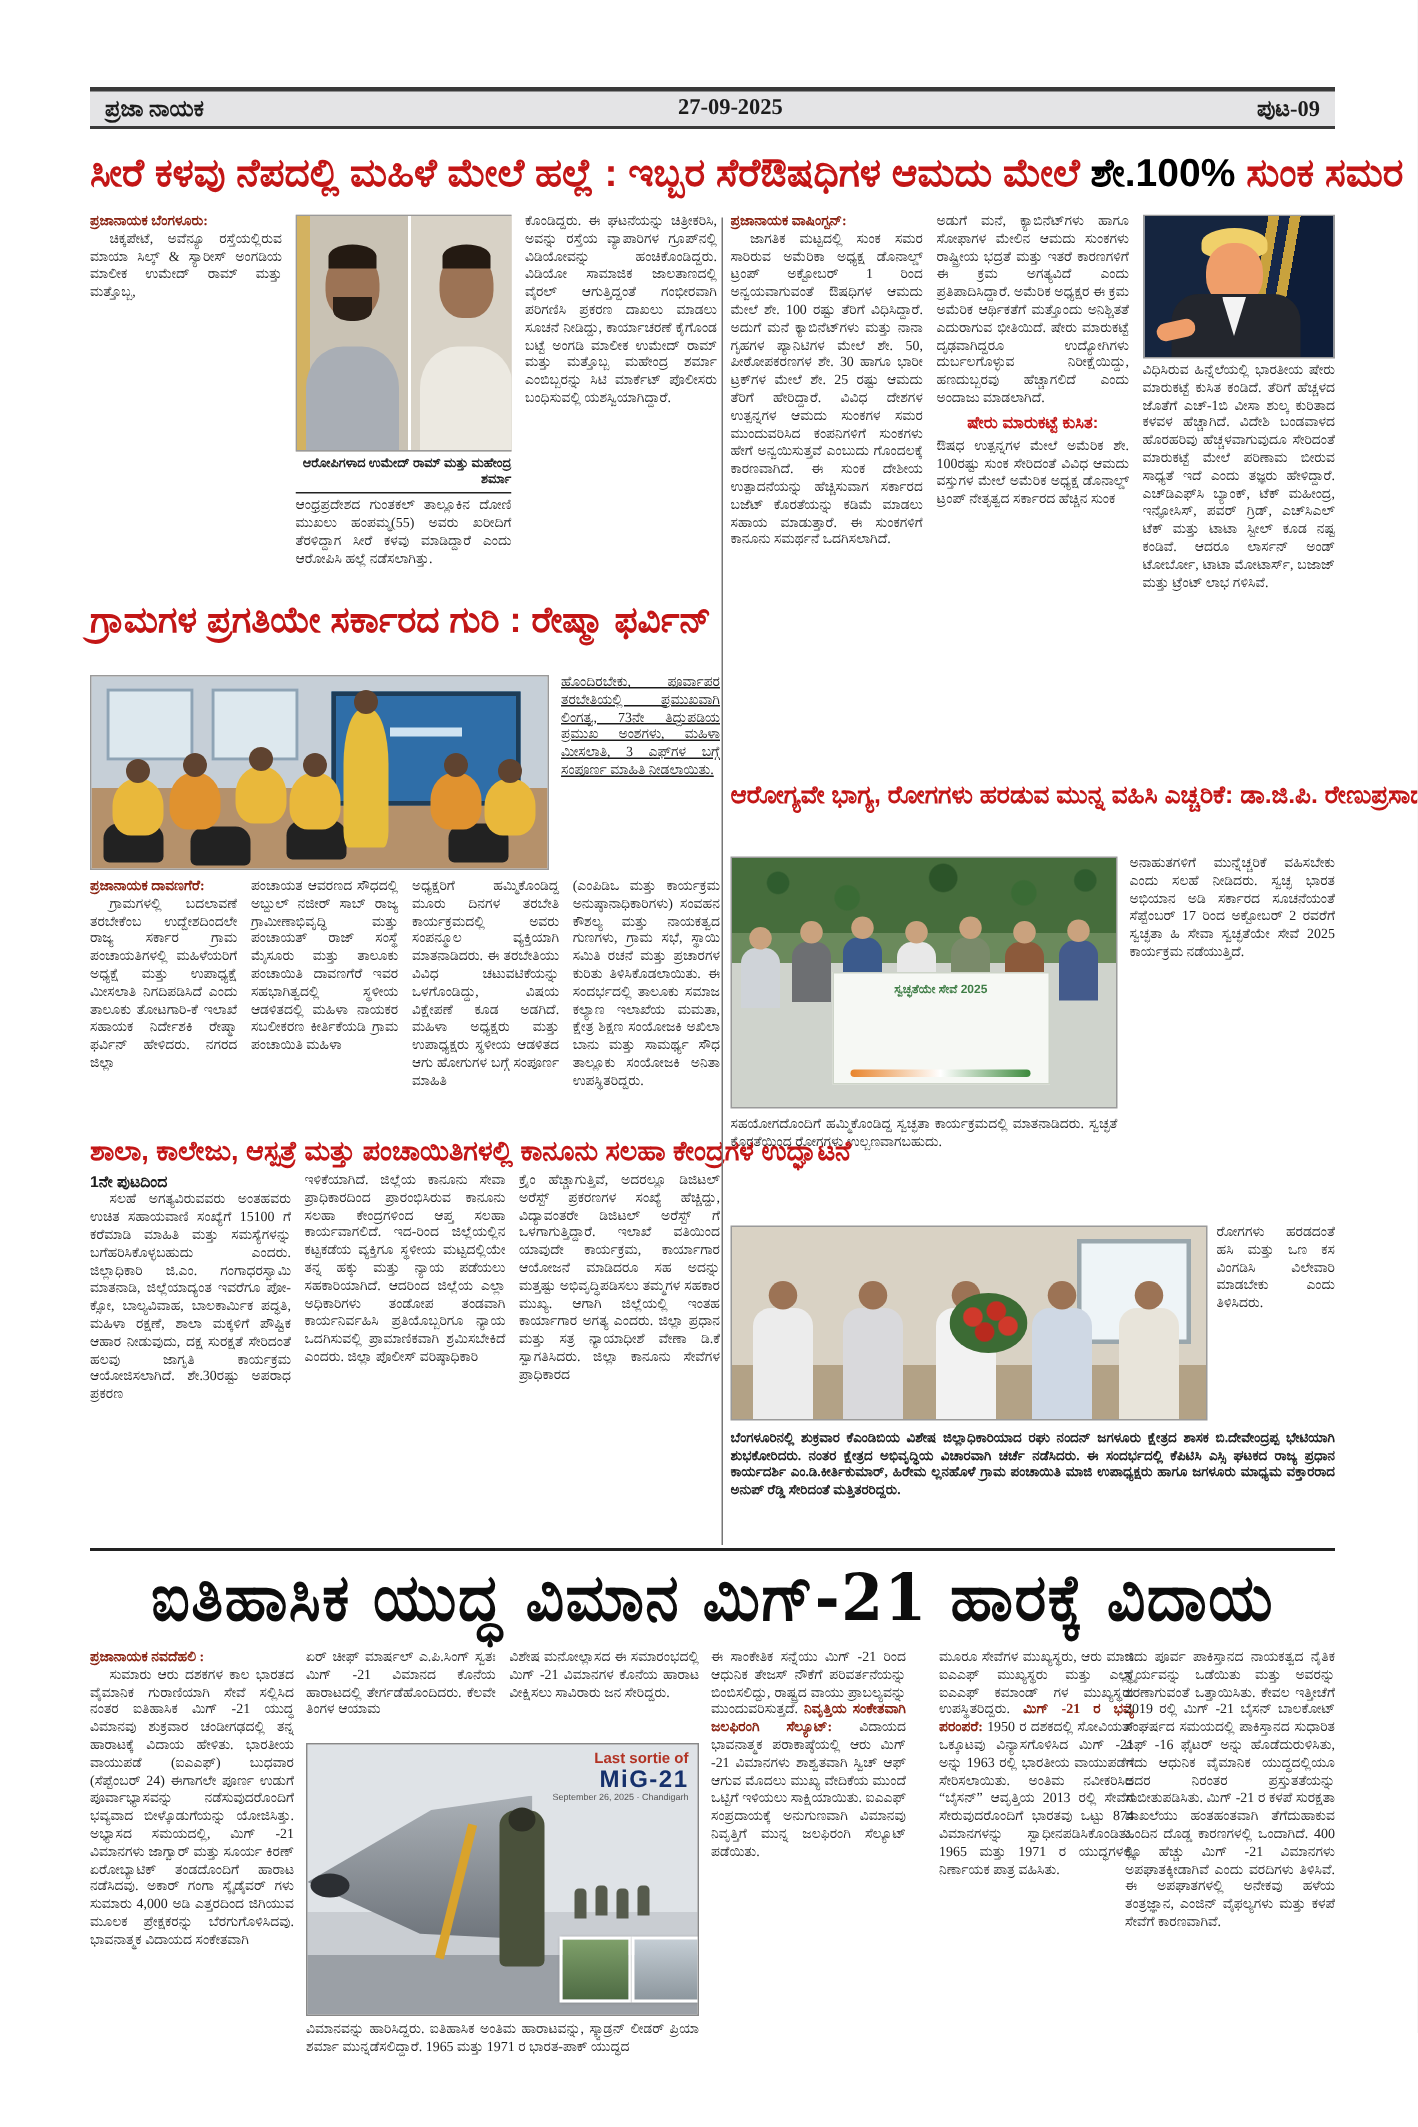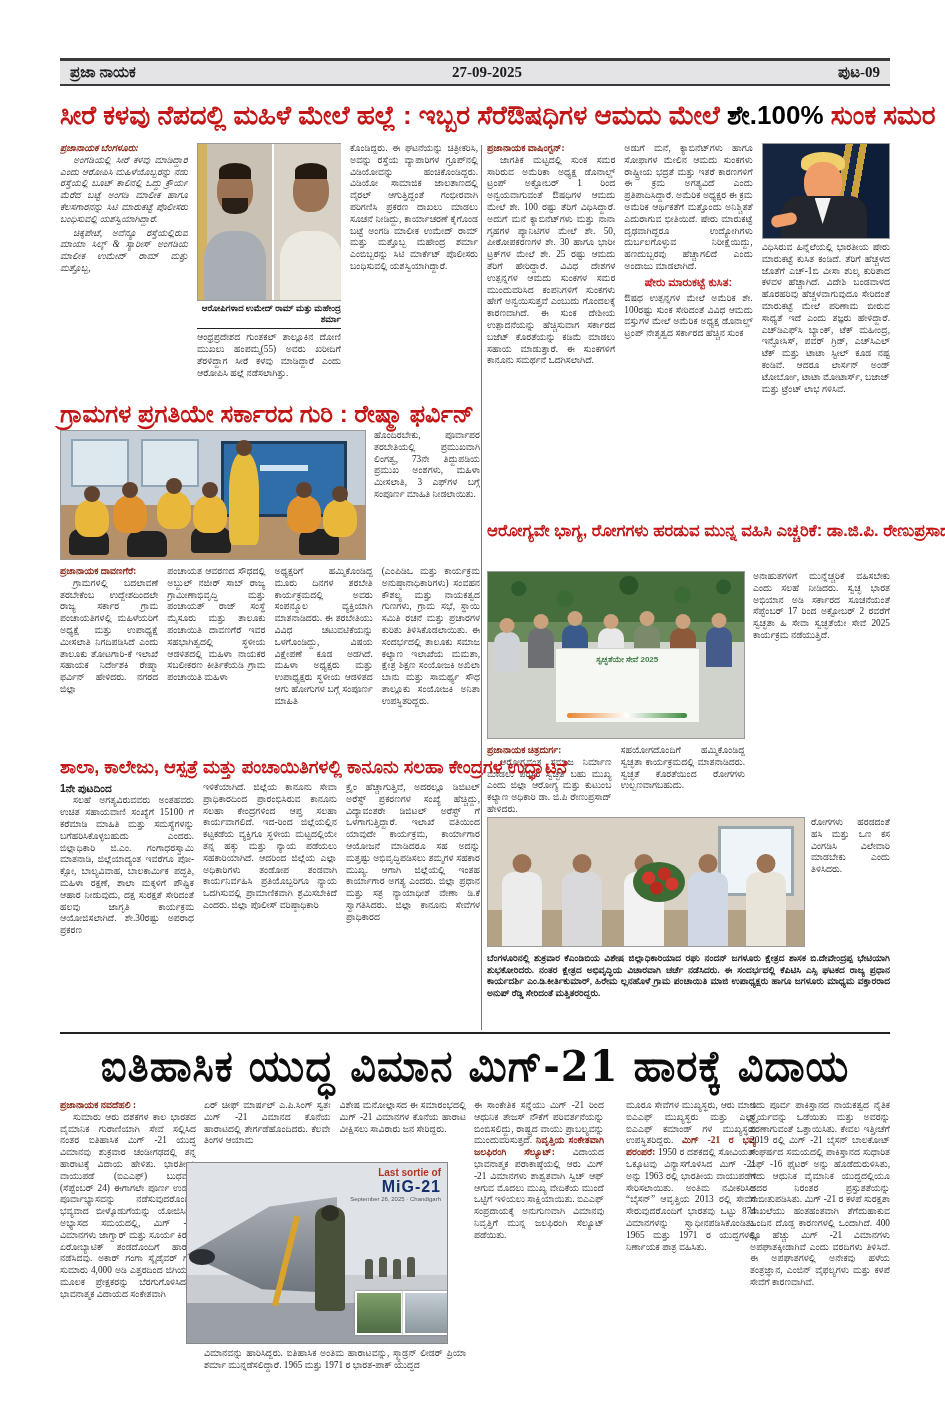--- a/index.html
+++ b/index.html
@@ -125,23 +125,22 @@
 
   <div class="top-hl hl-red">
     <span>ಸೀರೆ ಕಳವು ನೆಪದಲ್ಲಿ ಮಹಿಳೆ ಮೇಲೆ ಹಲ್ಲೆ : ಇಬ್ಬರ ಸೆರೆ</span>
     <span>
       <span>ಔಷಧಿಗಳ ಆಮದು ಮೇಲೆ </span><span class="pct">ಶೇ.100%</span><span> ಸುಂಕ ಸಮರ</span>
     </span>
   </div>
 
   <div class="abs" style="left:60px;top:143px;width:418px;height:252px;">
     <div class="cols" style="height:100%;">
-      <div class="col bt" style="max-width:128px;font-style:italic;">
+      <div class="col bt" style="max-width:128px;">
         <div class="dateline">ಪ್ರಜಾನಾಯಕ ಬೆಂಗಳೂರು:</div>
-        <p>ಅಂಗಡಿಯಲ್ಲಿ ಸೀರೆ ಕಳವು ಮಾಡಿದ್ದಾರೆ ಎಂದು ಆರೋಪಿಸಿ ಮಹಿಳೆಯೊಬ್ಬರನ್ನು ನಡು ರಸ್ತೆಯಲ್ಲಿ ಬೂಟ್ ಕಾಲಿನಲ್ಲಿ ಒದ್ದು ಕ್ರೌರ್ಯ ಮೆರೆದ ಬಟ್ಟೆ ಅಂಗಡಿ ಮಾಲೀಕ ಹಾಗೂ ಕೆಲಸಗಾರನನ್ನು ಸಿಟಿ ಮಾರುಕಟ್ಟೆ ಪೊಲೀಸರು ಬಂಧಿಸುವಲ್ಲಿ ಯಶಸ್ವಿಯಾಗಿದ್ದಾರೆ.</p>
         <p>ಚಿಕ್ಕಪೇಟೆ, ಅವೆನ್ಯೂ ರಸ್ತೆಯಲ್ಲಿರುವ ಮಾಯಾ ಸಿಲ್ಕ್ &amp; ಸ್ಯಾರೀಸ್ ಅಂಗಡಿಯ ಮಾಲೀಕ ಉಮೇದ್ ರಾಮ್ ಮತ್ತು ಮತ್ತೊಬ್ಬ,</p>
       </div>
       <div class="col" style="max-width:152px;">
         <div class="photo accused" style="width:152px;height:158px;">
           <div class="half l">
               <div class="person-head"></div>
               <div class="torso"></div>
             </div>
           <div class="half r">
               <div class="person-head"></div>
@@ -174,21 +173,21 @@
             <div class="t-shirt"></div>
             <div class="t-hand"></div>
         </div>
         <div class="bt" style="margin-top:3px;">ವಿಧಿಸಿರುವ ಹಿನ್ನೆಲೆಯಲ್ಲಿ ಭಾರತೀಯ ಷೇರು ಮಾರುಕಟ್ಟೆ ಕುಸಿತ ಕಂಡಿದೆ. ತೆರಿಗೆ ಹೆಚ್ಚಳದ ಜೊತೆಗೆ ಎಚ್-1ಬಿ ವೀಸಾ ಶುಲ್ಕ ಕುರಿತಾದ ಕಳವಳ ಹೆಚ್ಚಾಗಿದೆ. ವಿದೇಶಿ ಬಂಡವಾಳದ ಹೊರಹರಿವು ಹೆಚ್ಚಳವಾಗುವುದೂ ಸೇರಿದಂತೆ ಮಾರುಕಟ್ಟೆ ಮೇಲೆ ಪರಿಣಾಮ ಬೀರುವ ಸಾಧ್ಯತೆ ಇದೆ ಎಂದು ತಜ್ಞರು ಹೇಳಿದ್ದಾರೆ. ಎಚ್‌ಡಿಎಫ್‌ಸಿ ಬ್ಯಾಂಕ್, ಟೆಕ್ ಮಹೀಂದ್ರ, ಇನ್ಫೋಸಿಸ್, ಪವರ್ ಗ್ರಿಡ್, ಎಚ್‌ಸಿಎಲ್ ಟೆಕ್ ಮತ್ತು ಟಾಟಾ ಸ್ಟೀಲ್ ಕೂಡ ನಷ್ಟ ಕಂಡಿವೆ. ಆದರೂ ಲಾರ್ಸನ್ ಅಂಡ್ ಟೋರ್ಬೋ, ಟಾಟಾ ಮೋಟಾರ್ಸ್, ಬಜಾಜ್ ಮತ್ತು ಟ್ರೆಂಟ್ ಲಾಭ ಗಳಿಸಿವೆ.</div>
       </div>
     </div>
   </div>
 
   <div class="abs" style="left:60px;top:400px;width:420px;height:352px;">
     <div class="hl-red hl2" style="white-space:nowrap;">ಗ್ರಾಮಗಳ ಪ್ರಗತಿಯೇ ಸರ್ಕಾರದ ಗುರಿ : ರೇಷ್ಮಾ ಫರ್ವಿನ್</div>
-    <div style="display:flex;gap:8px;margin-top:2px;">
+    <div style="display:flex;gap:8px;margin-top:22px;text-decoration:underline;">
       <div class="photo meeting" style="width:306px;height:130px;flex:none;">
         <div class="m-window" style="left:10px;top:8px;width:54px;height:44px;"></div>
         <div class="m-window" style="left:80px;top:8px;width:54px;height:44px;"></div>
         <div class="m-screen"></div>
         <div class="chair" style="left:8px;bottom:4px;"></div>
         <div class="chair" style="left:66px;bottom:2px;"></div>
         <div class="chair" style="left:130px;bottom:6px;"></div>
         <div class="chair" style="left:238px;bottom:4px;"></div>
         <div class="w" style="left:14px;bottom:22px;"></div>
         <div class="w orange" style="left:52px;bottom:26px;"></div>
@@ -221,24 +220,20 @@
       <div class="bp-person" style="left:146px;top:32%;background:#7a8a6a;"></div>
       <div class="bp-person" style="left:182px;top:34%;background:#8c5a3b;"></div>
       <div class="bp-person" style="left:218px;top:33%;background:#445b8c;"></div>
       <div class="bp-banner">
         <div class="bn-t">ಸ್ವಚ್ಛತೆಯೇ ಸೇವೆ 2025</div>
         <div class="flagline"></div>
       </div>
     </div>
     <div class="bt abs" style="left:266px;top:50px;width:137px;height:242px;">ಅನಾಹುತಗಳಿಗೆ ಮುನ್ನೆಚ್ಚರಿಕೆ ವಹಿಸಬೇಕು ಎಂದು ಸಲಹೆ ನೀಡಿದರು. ಸ್ವಚ್ಛ ಭಾರತ ಅಭಿಯಾನ ಅಡಿ ಸರ್ಕಾರದ ಸೂಚನೆಯಂತೆ ಸೆಪ್ಟೆಂಬರ್ 17 ರಿಂದ ಅಕ್ಟೋಬರ್ 2 ರವರೆಗೆ ಸ್ವಚ್ಛತಾ ಹಿ ಸೇವಾ ಸ್ವಚ್ಛತೆಯೇ ಸೇವೆ 2025 ಕಾರ್ಯಕ್ರಮ ನಡೆಯುತ್ತಿದೆ.</div>
     <div class="cols abs" style="left:0;top:224px;width:258px;height:68px;">
-      <div class="col bt">
-        <span class="dateline">ಪ್ರಜಾನಾಯಕ ಚಿತ್ರದುರ್ಗ:</span>
-        <p>ಆರೋಗ್ಯವಂತ ಸಮಾಜ ನಿರ್ಮಾಣ ಮಾಡಲು ಪರಿಸರ ಸ್ವಚ್ಛತೆ ಬಹು ಮುಖ್ಯ ಎಂದು ಜಿಲ್ಲಾ ಆರೋಗ್ಯ ಮತ್ತು ಕುಟುಂಬ ಕಲ್ಯಾಣ ಅಧಿಕಾರಿ ಡಾ. ಜಿ.ಪಿ ರೇಣುಪ್ರಸಾದ್ ಹೇಳಿದರು.</p>
-      </div>
       <div class="col bt">ಸಹಯೋಗದೊಂದಿಗೆ ಹಮ್ಮಿಕೊಂಡಿದ್ದ ಸ್ವಚ್ಛತಾ ಕಾರ್ಯಕ್ರಮದಲ್ಲಿ ಮಾತನಾಡಿದರು. ಸ್ವಚ್ಛತೆ ಕೊರತೆಯಿಂದ ರೋಗಗಳು ಉಲ್ಬಣವಾಗಬಹುದು.</div>
     </div>
     <div class="photo bouquet abs" style="left:0;top:296px;width:318px;height:130px;">
       <div class="bq-window"></div>
       <div class="bq-person" style="left:14px;bottom:0;background:#ececec;"></div>
       <div class="bq-person" style="left:74px;bottom:0;background:#d9d9dc;"></div>
       <div class="bq-person" style="left:136px;bottom:0;background:#f2f2f2;"></div>
       <div class="bq-person" style="left:200px;bottom:0;background:#cfd8e4;"></div>
       <div class="bq-person" style="left:258px;bottom:0;background:#e8e4da;"></div>
       <div class="bq-flowers"></div>
@@ -266,21 +261,21 @@
   <div class="mig-hl">ಐತಿಹಾಸಿಕ ಯುದ್ಧ ವಿಮಾನ ಮಿಗ್-21 ಹಾರಕ್ಕೆ ವಿದಾಯ</div>
   <div class="abs" style="left:60px;top:1100px;width:830px;height:312px;">
     <div class="bt abs" style="left:0;top:0;width:136px;height:312px;">
       <div class="dateline">ಪ್ರಜಾನಾಯಕ ನವದೆಹಲಿ :</div>
       <p>ಸುಮಾರು ಆರು ದಶಕಗಳ ಕಾಲ ಭಾರತದ ವೈಮಾನಿಕ ಗುರಾಣಿಯಾಗಿ ಸೇವೆ ಸಲ್ಲಿಸಿದ ನಂತರ ಐತಿಹಾಸಿಕ ಮಿಗ್ -21 ಯುದ್ಧ ವಿಮಾನವು ಶುಕ್ರವಾರ ಚಂಡೀಗಢದಲ್ಲಿ ತನ್ನ ಹಾರಾಟಕ್ಕೆ ವಿದಾಯ ಹೇಳಿತು. ಭಾರತೀಯ ವಾಯುಪಡೆ (ಐಎಎಫ್) ಬುಧವಾರ (ಸೆಪ್ಟೆಂಬರ್ 24) ಈಗಾಗಲೇ ಪೂರ್ಣ ಉಡುಗೆ ಪೂರ್ವಾಭ್ಯಾಸವನ್ನು ನಡೆಸುವುದರೊಂದಿಗೆ ಭವ್ಯವಾದ ಬೀಳ್ಕೊಡುಗೆಯನ್ನು ಯೋಜಿಸಿತ್ತು. ಅಭ್ಯಾಸದ ಸಮಯದಲ್ಲಿ, ಮಿಗ್ -21 ವಿಮಾನಗಳು ಜಾಗ್ವಾರ್ ಮತ್ತು ಸೂರ್ಯ ಕಿರಣ್ ಏರೋಬ್ಯಾಟಿಕ್ ತಂಡದೊಂದಿಗೆ ಹಾರಾಟ ನಡೆಸಿದವು. ಅಕಾರ್ ಗಂಗಾ ಸ್ಕೈಡೈವರ್ ಗಳು ಸುಮಾರು 4,000 ಅಡಿ ಎತ್ತರದಿಂದ ಜಿಗಿಯುವ ಮೂಲಕ ಪ್ರೇಕ್ಷಕರನ್ನು ಬೆರಗುಗೊಳಿಸಿದವು. ಭಾವನಾತ್ಮಕ ವಿದಾಯದ ಸಂಕೇತವಾಗಿ</p>
     </div>
     <div class="cols abs" style="left:144px;top:0;width:262px;height:58px;">
       <div class="col bt">ಏರ್ ಚೀಫ್ ಮಾರ್ಷಲ್ ಎ.ಪಿ.ಸಿಂಗ್ ಸ್ವತಃ ಮಿಗ್ -21 ವಿಮಾನದ ಕೊನೆಯ ಹಾರಾಟದಲ್ಲಿ ತೇರ್ಗಡೆಹೊಂದಿದರು. ಕೆಲವೇ ತಿಂಗಳ ಆಯಾಮ</div>
       <div class="col bt">ವಿಶೇಷ ಮನೋಲ್ಲಾಸದ ಈ ಸಮಾರಂಭದಲ್ಲಿ ಮಿಗ್ -21 ವಿಮಾನಗಳ ಕೊನೆಯ ಹಾರಾಟ ವೀಕ್ಷಿಸಲು ಸಾವಿರಾರು ಜನ ಸೇರಿದ್ದರು.</div>
     </div>
-    <div class="photo migp abs" style="left:126px;top:62px;width:262px;height:182px;">
+    <div class="photo migp abs" style="left:144px;top:62px;width:262px;height:182px;">
       <div class="mig-overlay">
         <div class="l1">Last sortie of</div>
         <div class="l2">MiG-21</div>
         <div class="l3"><span>September 26, 2025</span> · <span>Chandigarh</span></div>
       </div>
       <div class="mig-nose"></div>
       <div class="mig-tip"></div>
       <div class="mig-ladder"></div>
       <div class="mig-pilot"></div>
       <div class="mig-crew" style="left:178px;top:96px;"></div>

